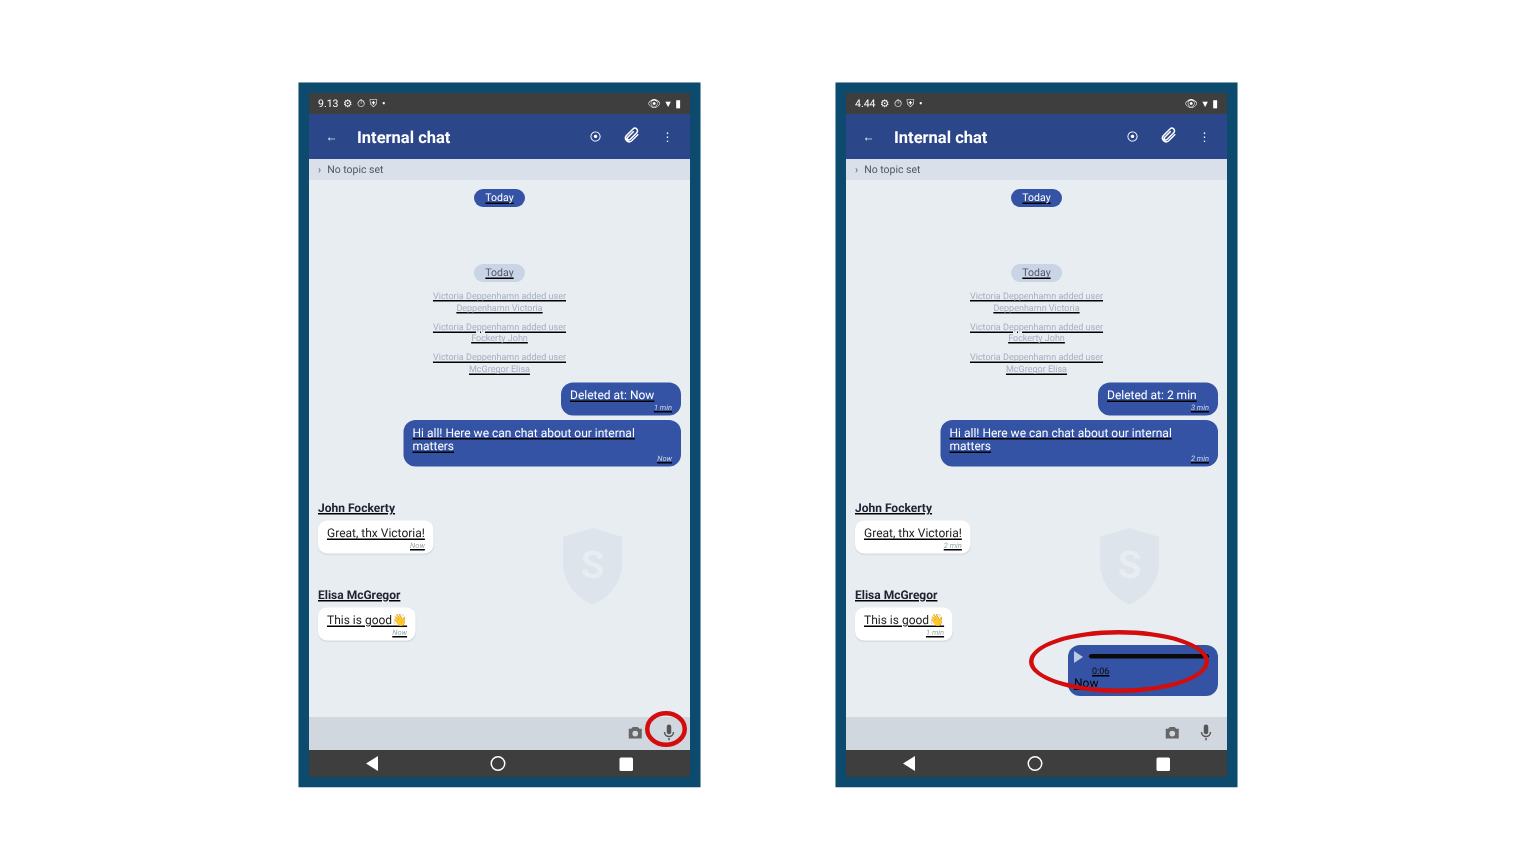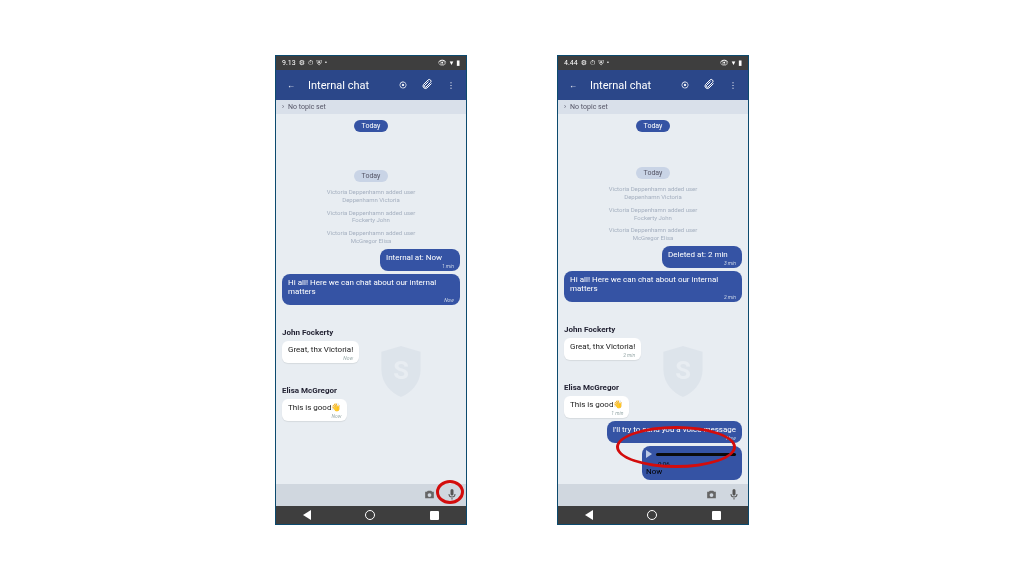--- a/index.html
+++ b/index.html
@@ -6,23 +6,23 @@
   body {
     margin: 0;
     background: #fff;
     font-family: -apple-system, Roboto, Arial, sans-serif;
     display: flex;
     gap: 90px;
     justify-content: center;
     padding-top: 55px;
   }
   .phone {
-    width: 192px;
+    width: 268px;
     height: 470px;
-    border: 1px solid #0c4a6e;
+    border: 7px solid #0c4a6e;
     background: #e8edf2;
     display: flex;
     flex-direction: column;
     font-size: 8px;
     position: relative;
     overflow: visible;
   }
   .statusbar {
     height: 14px;
     background: #3e3e3e;
@@ -36,40 +36,41 @@
   .statusbar .left, .statusbar .right { display: flex; gap: 3px; align-items: center; }
   .appbar {
     height: 30px;
     background: #2b4789;
     color: #fff;
     display: flex;
     align-items: center;
     padding: 0 8px;
     gap: 10px;
   }
-  .appbar .title { font-size: 11px; font-weight: 400; flex: 1; }
+  .appbar .title { font-size: 11px; font-weight: 700; flex: 1; }
   .appbar .icon { width: 14px; text-align: center; }
   .subbar {
     height: 14px;
     background: #d9e0ea;
     color: #556;
     display: flex;
     align-items: center;
     padding: 0 6px;
     gap: 4px;
     font-size: 7px;
   }
   .chat {
     flex: 1;
     overflow: hidden;
     display: flex;
     flex-direction: column;
     padding: 4px 6px;
     gap: 3px;
     position: relative;
+    text-decoration: underline;
   }
   .daypill {
     align-self: center;
     background: #3553a4;
     color: #fff;
     font-size: 7px;
     padding: 2px 8px;
     border-radius: 8px;
     margin: 2px 0;
   }
@@ -209,21 +210,21 @@
     <div class="daypill muted">Today</div>
 
     <div class="syslog" style="white-space:pre-line;">Victoria Deppenhamn added user
 Deppenhamn Victoria</div>
     <div class="syslog" style="white-space:pre-line;">Victoria Deppenhamn added user
 Fockerty John</div>
     <div class="syslog" style="white-space:pre-line;">Victoria Deppenhamn added user
 McGregor Elisa</div>
 
     <div class="bubble-out" style="width:80px;">
-      <span>Internal at: Now</span>
+      <span>Deleted at: Now</span>
       <span class="ts">1 min</span>
     </div>
     <div class="bubble-out">
       <span>Hi all! Here we can chat about our internal matters</span>
       <span class="ts">Now</span>
     </div>
 
     <div class="sender">John Fockerty</div>
     <div class="bubble-in">
       <span>Great, thx Victoria!</span>
@@ -324,24 +325,20 @@
       <span>Great, thx Victoria!</span>
       <span class="ts">2 min</span>
     </div>
 
     <div class="sender">Elisa McGregor</div>
     <div class="bubble-in">
       <span>This is good👋</span>
       <span class="ts">1 min</span>
     </div>
 
-    <div class="bubble-out" style="max-width:150px;">
-      <span>I'll try to send you a voice message</span>
-      <span class="ts">Now</span>
-    </div>
 
     <div class="voice-bubble">
       <div class="voice-row">
         <div class="playbtn"></div>
         <div class="vbar"></div>
       </div>
       <div class="vtime">0:06</div>
       <span class="ts">Now</span>
     </div>
   </div>

